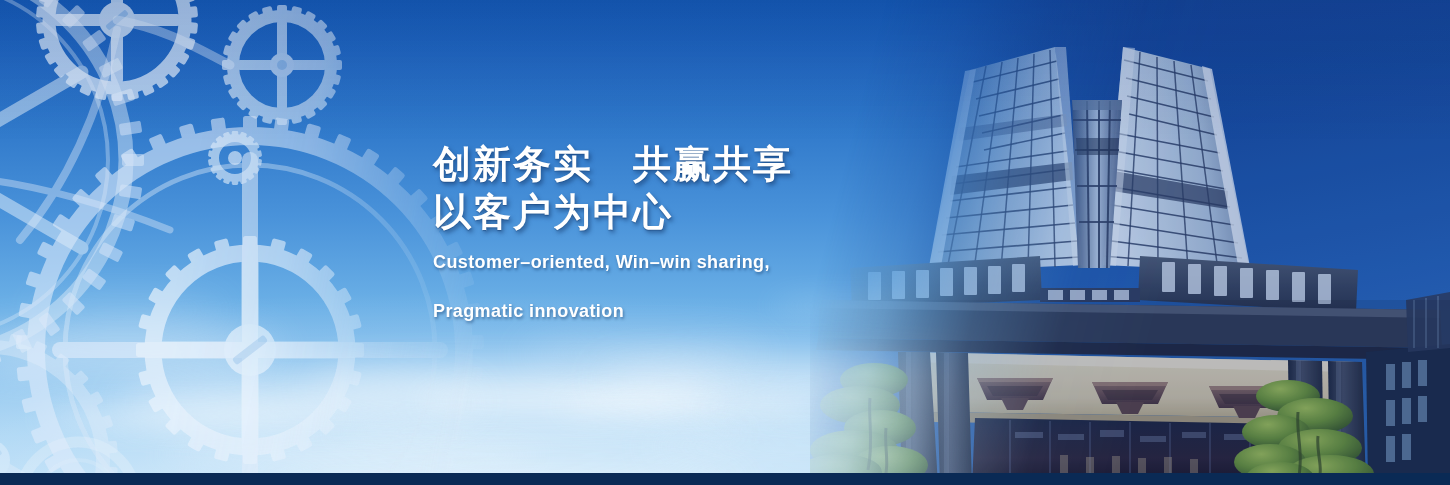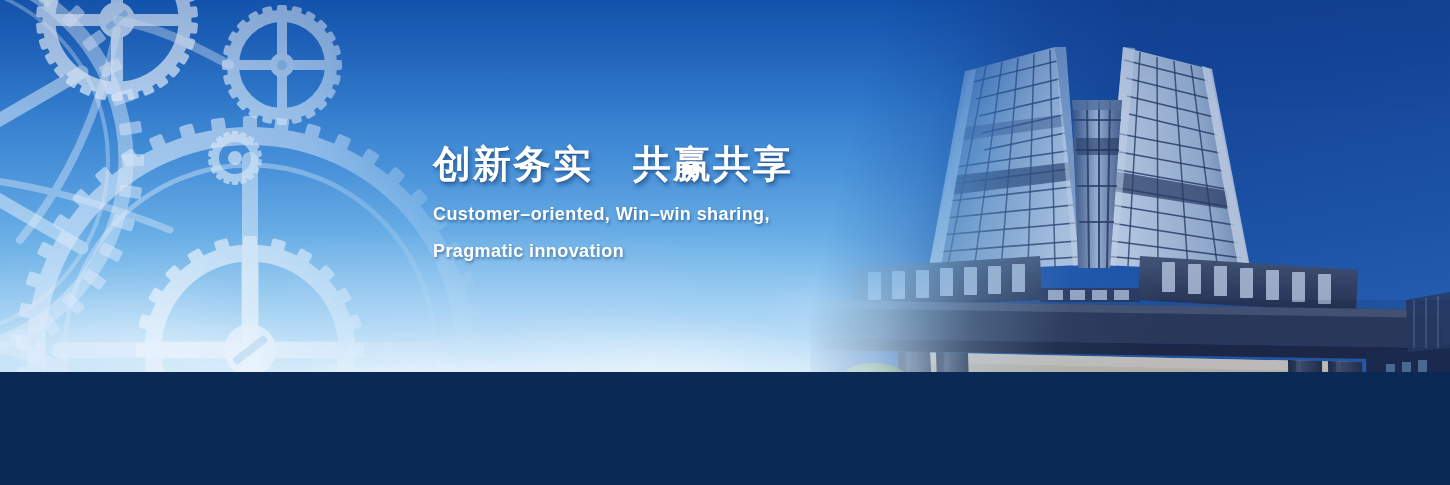--- a/index.html
+++ b/index.html
@@ -1,21 +1,21 @@
 <!DOCTYPE html>
 <html><head>
 <meta charset="utf-8">
 <style>
   html,body{margin:0;padding:0;background:#0a2a55;}
   *{box-sizing:border-box;}
 
   .banner{
     position:relative;
     width:1450px;
-    height:372px;
+    height:473px;
     overflow:hidden;
     font-family:"Liberation Sans","DejaVu Sans",sans-serif;
     background:#b91c1c;
   }
 
   
   .sky{
     position:absolute; inset:0;
     background:
       linear-gradient(180deg,
@@ -79,21 +79,21 @@
   }
   .en-line{
     color:#ffffff;
     font-size:18px;
     font-weight:bold;
     line-height:37px;
     letter-spacing:.4px;
     margin-top:8px;
     text-shadow:1px 2px 3px rgba(14,48,96,.5);
   }
-  .en-line.second{margin-top:0;}
+  .en-line.second{margin-top:12px;}
 
   
   .veil{position:absolute;inset:0;pointer-events:none;
     background:linear-gradient(180deg, rgba(8,40,95,.10) 0%, rgba(8,40,95,0) 30%);}
 </style>
 </head>
 <body>
 
 <div class="banner">
 
@@ -1159,18 +1159,19 @@
         <line x1="628" y1="296" x2="628" y2="348"></line>
       </g>
 
       <rect x="0" y="0" width="640" height="485" fill="#1d3f85" opacity=".16"></rect>
       <rect x="0" y="300" width="640" height="185" fill="#0d1630" opacity=".12"></rect>
     </svg>
   </div>
 
   <div class="copy">
     <div class="cn-line">创新务实　共赢共享</div>
+    <div class="cn-line">以客户为中心</div>
     <div class="en-line">Customer–oriented, Win–win sharing,</div>
     <div class="en-line second">Pragmatic innovation</div>
   </div>
 
   <div class="veil"></div>
 </div>
 
 </body></html>

